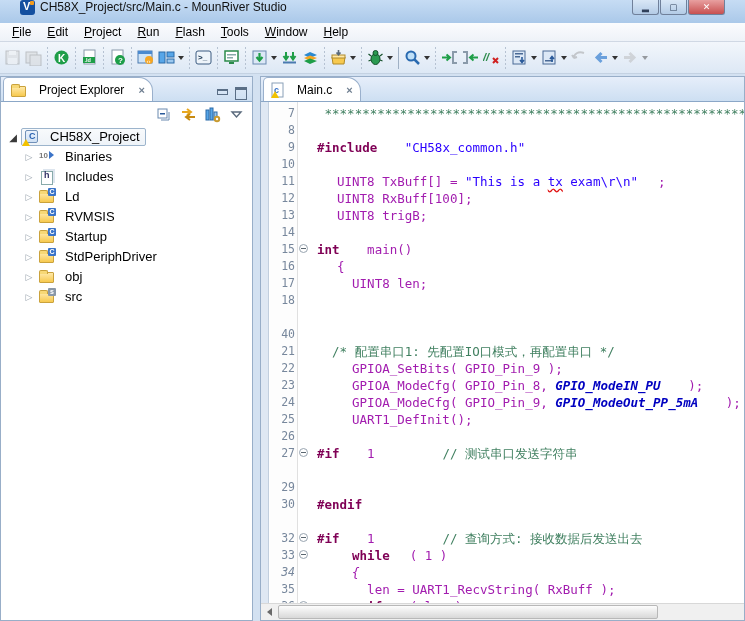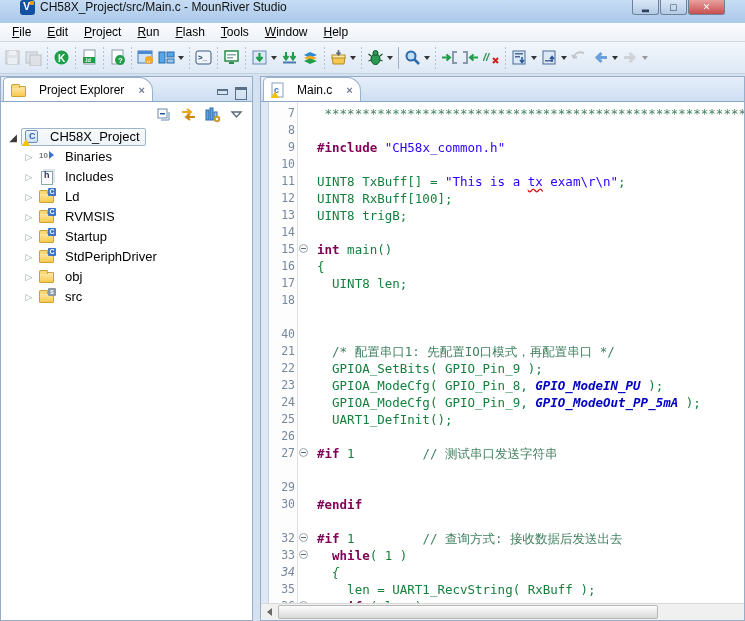--- a/index.html
+++ b/index.html
@@ -116,21 +116,21 @@
   .ln { position:absolute; left:0; width:25px; text-align:right; color:#77879c;
     font-family:"DejaVu Sans Mono", monospace; font-size:11.5px; }
   .fold-mark { position:absolute; left:29px; top:3px; width:9px; height:9px; border:1px solid #98a4b0;
     border-radius:50%; background:#fff; }
   .fold-mark:after { content:""; position:absolute; left:1px; top:3px; width:5px; height:1px; background:#5a6670; }
   .code-text { position:absolute; left:47px; }
   .tok-k { color:#7f0055; font-weight:bold; }
   .tok-s { color:#2a00ff; }
   .tok-c { color:#3f7f5f; }
   .tok-e { color:#0000c0; font-style:italic; font-weight:bold; }
-  .tok-d { color:#15803d; }
+  .tok-d { color:#a21caf;margin-left:20px; }
   .tok-w { color:#2a00ff; text-decoration:underline; text-decoration-style:wavy;
     text-decoration-color:#e01010; text-underline-offset:2px; }
 
   
   .hscroll { position:absolute; left:0; bottom:0; right:0; height:17px; background:#f0f0f0;
     border-top:1px solid #d8d8d8; }
   .hs-arrow { position:absolute; left:0; top:0; width:17px; height:16px; background:#f0f0f0;
     display:flex; align-items:center; justify-content:center; }
   .hs-arrow:after { content:""; width:0; height:0; border-top:4px solid transparent;
     border-bottom:4px solid transparent; border-right:5px solid #6a6a6a; }

